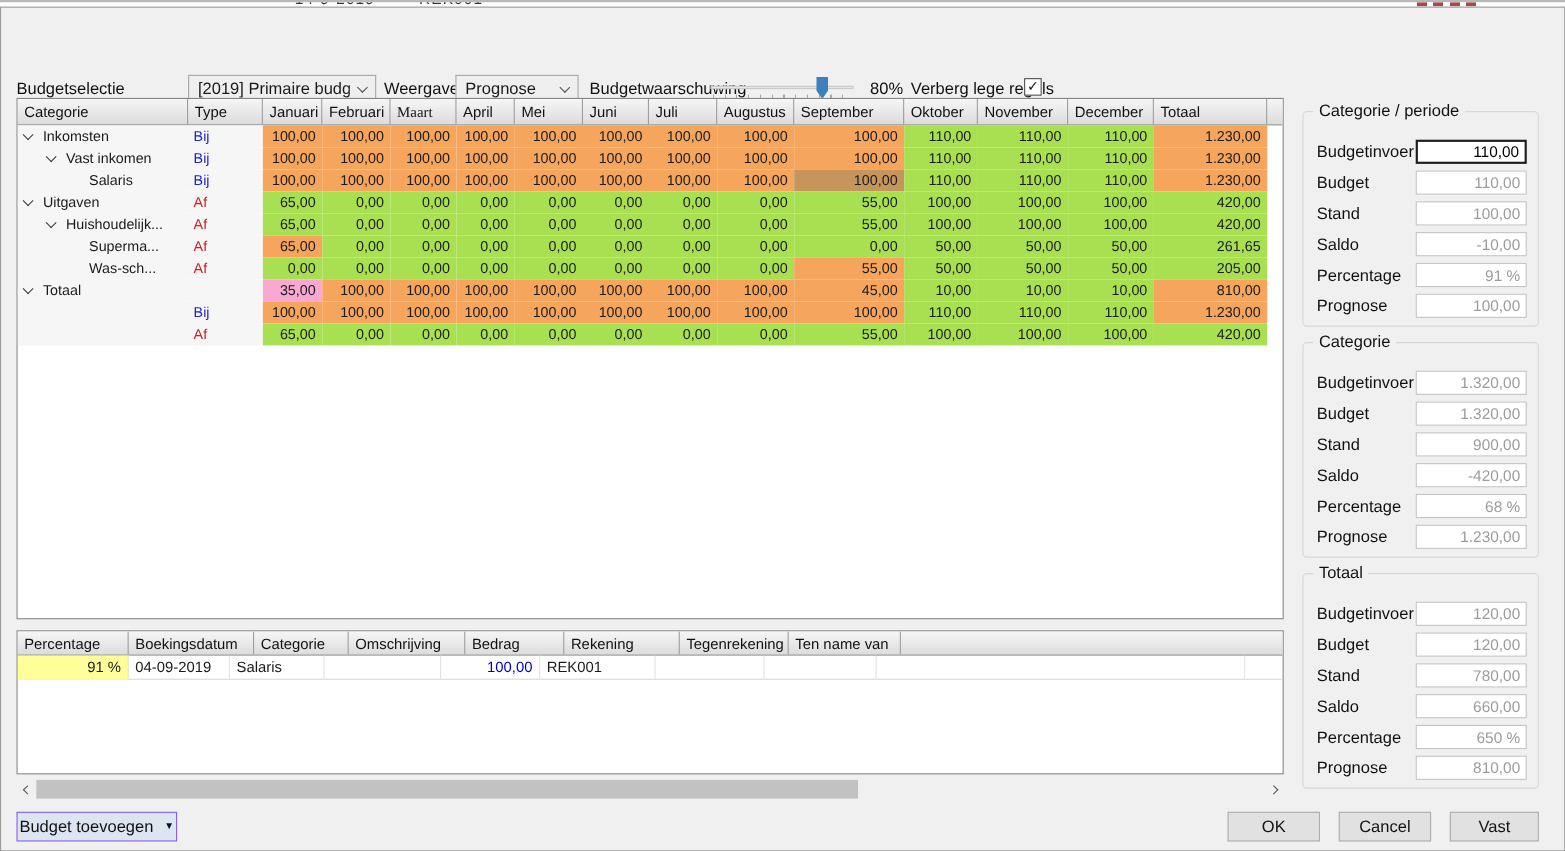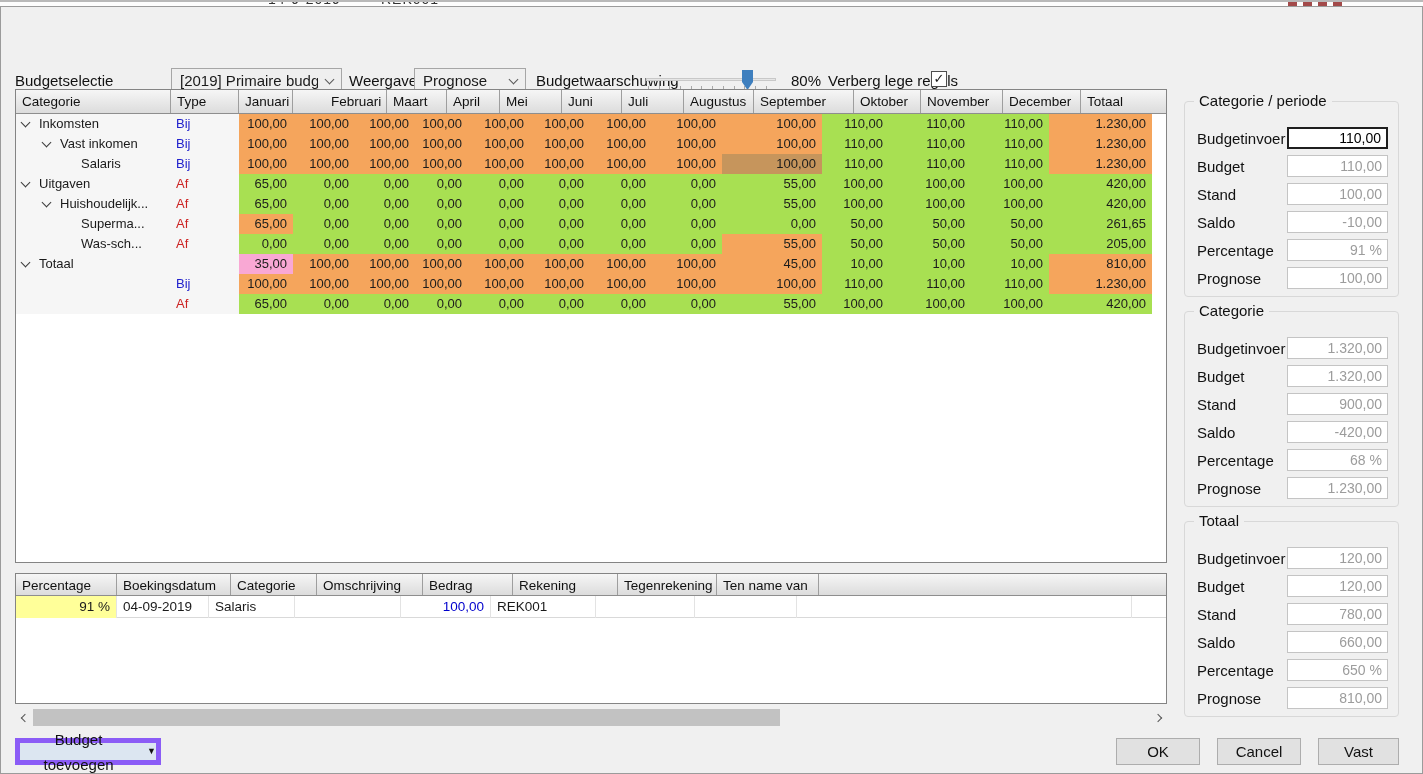--- a/index.html
+++ b/index.html
@@ -67,21 +67,21 @@
   .panel { position:absolute; left:1183px; top:94px; width:215px; }
   .group { position:relative; border:1px solid #d8d8d8; border-radius:4px; margin-bottom:14px; height:196px; padding:22px 10px 0 12px; }
   .legend { position:absolute; top:-10px; left:9px; background:#f0f0f0; padding:0 5px; font-size:15px; color:#111; }
   .frow { display:flex; align-items:center; height:28px; }
   .frow .flabel { flex:1; font-size:15px; color:#111; }
   .frow input { width:101px; height:22px; text-align:right; padding-right:5px; font-size:14px; font-family:"Liberation Sans",sans-serif; background:#fff; border:1px solid #c4c4c4; color:#9c9c9c; outline:none; }
   .frow input.editable { border:2px solid #1e1e1e; color:#000; }
 
   
   .btn { position:absolute; top:731px; height:27px; background:#e1e1e1; border:1px solid #adadad; font-size:15px; color:#111; text-align:center; line-height:25px; }
-  .btn-add { left:14px; width:146px; background:#dce6f1; border:5px solid #8b5cf6; display:flex; align-items:center; justify-content:center; gap:10px; }
+  .btn-add { left:14px; width:146px; background:#dce6f1; border:1px solid #8b5cf6; display:flex; align-items:center; justify-content:center; gap:10px; }
   .btn-add .caret { font-size:9px; color:#111; }
   .btn-ok { left:1115px; width:84px; }
   .btn-cancel { left:1216px; width:84px; }
   .btn-help { left:1317px; width:81px; }
 </style>
 </head>
 <body>
 
 <div class="bg-strip">
   <span class="frag" style="left:268px">14-9-2019</span>
@@ -112,22 +112,22 @@
     <span class="tlabel" style="left:790px">80%</span>
     <span class="tlabel" style="left:827px">Verberg lege regels</span>
     <div class="checkbox">✓</div>
   </div>
 
   <div class="grid-wrap">
     <div class="ghead">
         <div class="hcell" style="width: 155px;">Categorie</div>
         <div class="hcell" style="width: 68px;">Type</div>
         <div class="hcell" style="width: 54px;">Januari</div>
-        <div class="hcell" style="width: 62px; margin-left: 32px;">Februari</div>
-        <div class="hcell" style="width: 60px;">Maart</div>
+        <div class="hcell" style="width: 62px;">Februari</div>
+        <div class="hcell" style="width: 60px; font-family: Liberation Serif, serif;">Maart</div>
         <div class="hcell" style="width: 53px;">April</div>
         <div class="hcell" style="width: 62px;">Mei</div>
         <div class="hcell" style="width: 60px;">Juni</div>
         <div class="hcell" style="width: 62px;">Juli</div>
         <div class="hcell" style="width: 70px;">Augustus</div>
         <div class="hcell" style="width: 100px;">September</div>
         <div class="hcell" style="width: 67px;">Oktober</div>
         <div class="hcell" style="width: 82px;">November</div>
         <div class="hcell" style="width: 78px;">December</div>
         <div class="hcell" style="width: 103px;">Totaal</div>

